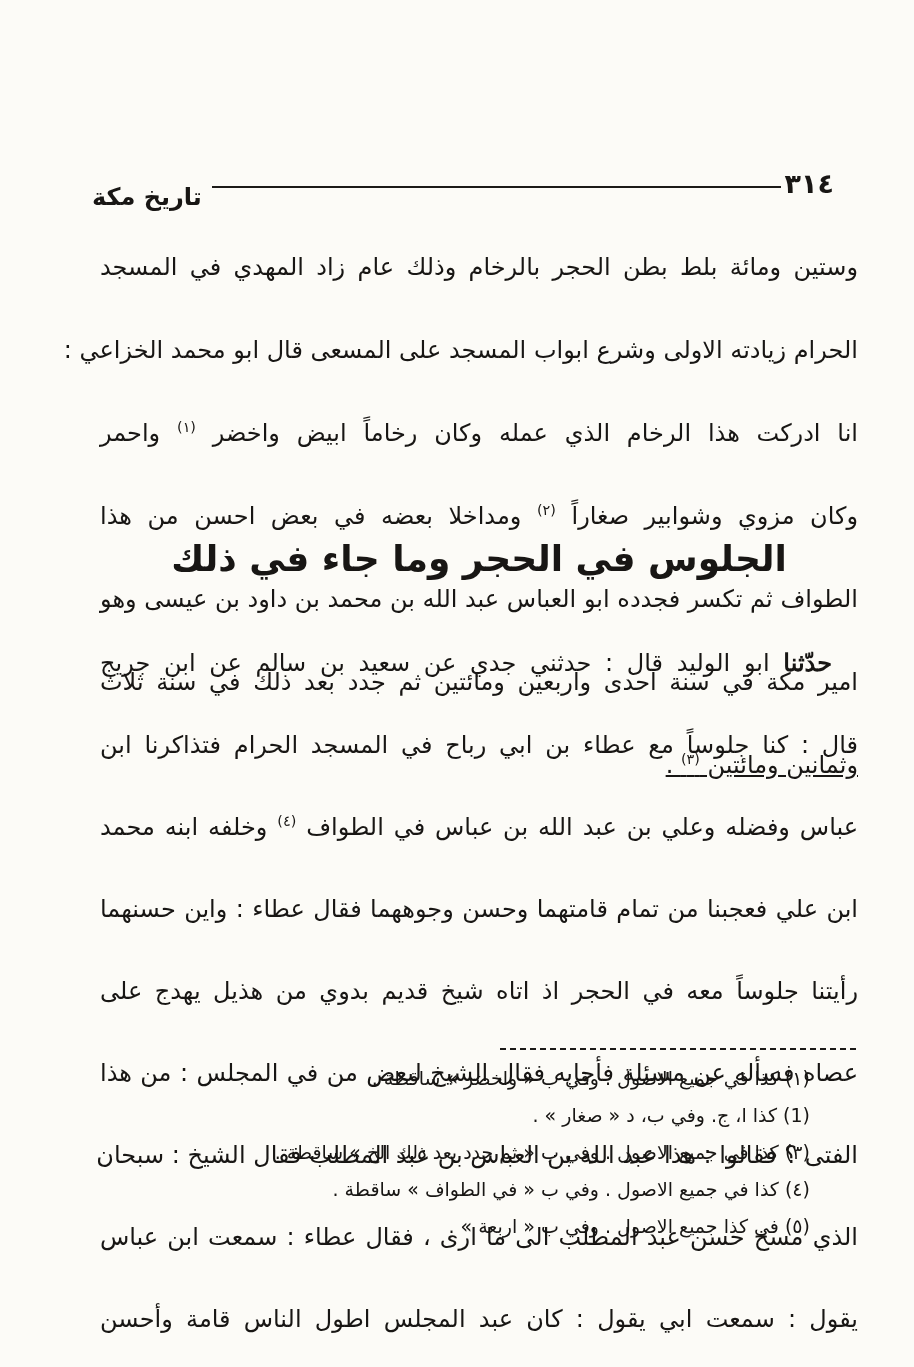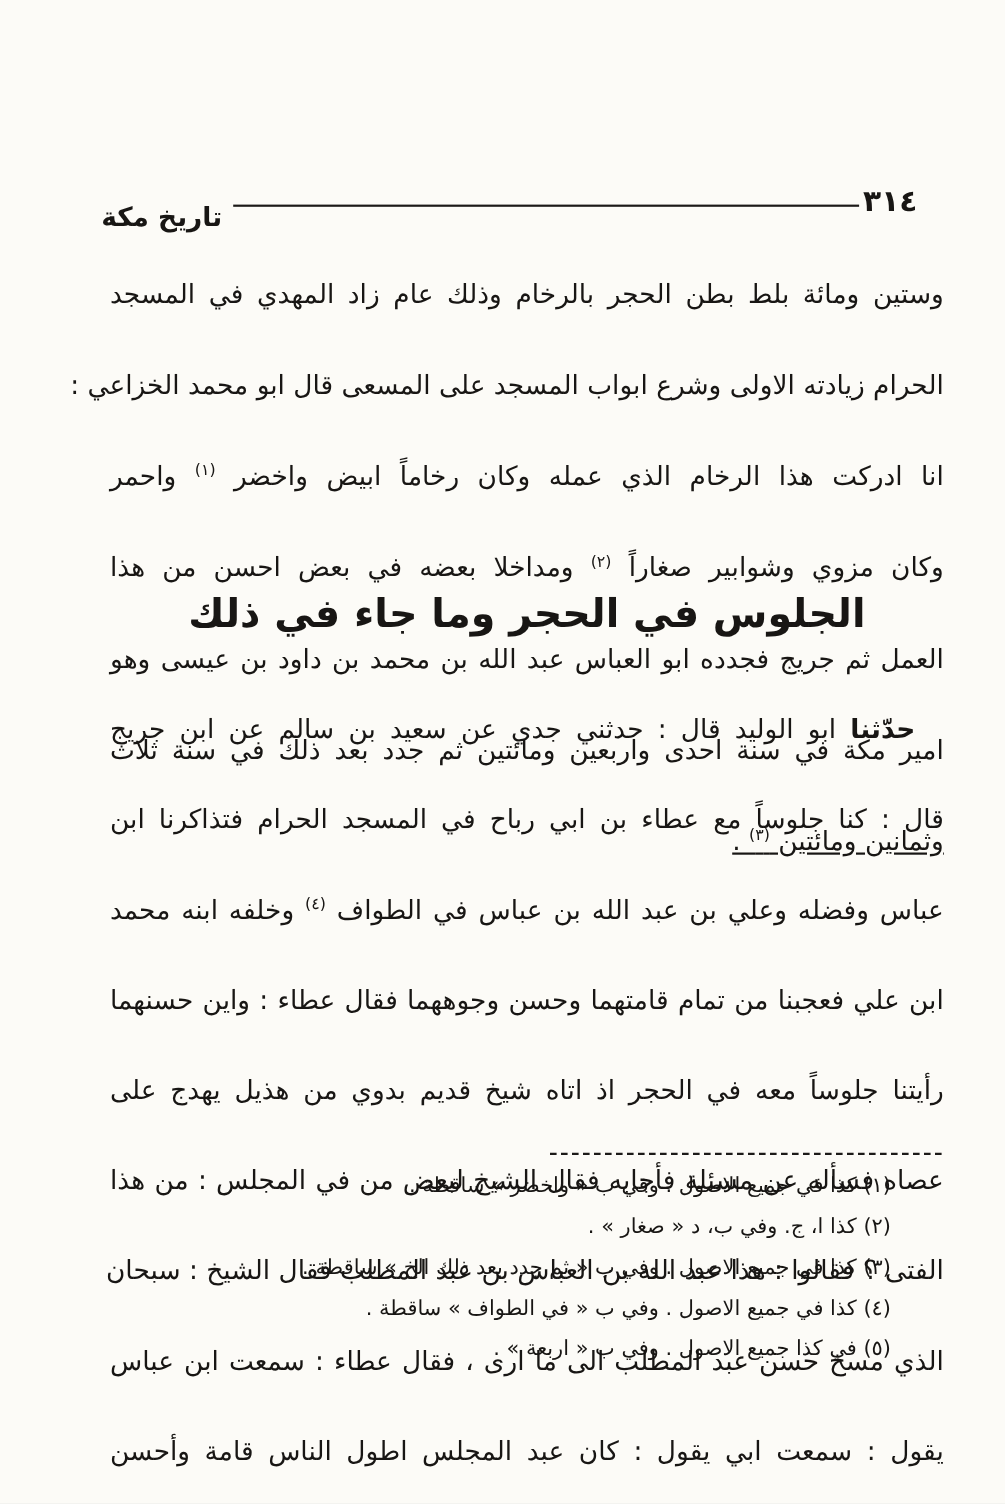--- a/index.html
+++ b/index.html
@@ -68,21 +68,21 @@
     letter-spacing: 0.2px;
     margin-top: 40px;
   }
   .para2 .line { line-height: 42px; height: 42px; }
   .line.short {
     text-align-last: right;
     white-space: normal;
     text-decoration: underline;
   }
   .line.indent { padding-right: 26px; }
-  .lead { font-weight: bold; }
+  .lead { font-weight: bold; font-family: Liberation Serif, serif; }
   .line sup {
     font-size: 60%;
     vertical-align: super;
     line-height: 0;
   }
 
   
   .section-heading {
     position: absolute;
     top: 536px;
@@ -126,21 +126,21 @@
     <span class="page-number">٣١٤</span>
     <span class="header-rule"></span>
     <span class="book-title">تاريخ مكة</span>
   </div>
 
   <div class="bodyblock para1">
     <div class="line">وستين ومائة بلط بطن الحجر بالرخام وذلك عام زاد المهدي في المسجد</div>
     <div class="line">الحرام زيادته الاولى وشرع ابواب المسجد على المسعى قال ابو محمد الخزاعي :</div>
     <div class="line">انا ادركت هذا الرخام الذي عمله وكان رخاماً ابيض واخضر <sup>(١)</sup> واحمر</div>
     <div class="line">وكان مزوي وشوابير صغاراً <sup>(٢)</sup> ومداخلا بعضه في بعض احسن من هذا</div>
-    <div class="line">العمل ثم جريج فجدده ابو العباس عبد الله بن محمد بن داود بن عيسى وهو</div>
+    <div class="line">الطواف ثم تكسر فجدده ابو العباس عبد الله بن محمد بن داود بن عيسى وهو</div>
     <div class="line">امير مكة في سنة احدى واربعين ومائتين ثم جدد بعد ذلك في سنة ثلاث</div>
     <div class="line short">وثمانين ومائتين <sup>(٣)</sup> .</div>
   </div>
 
   <div class="section-heading">الجلوس في الحجر وما جاء في ذلك</div>
 
   <div class="bodyblock para2">
     <div class="line indent">
       <span class="lead">حدّثنا</span><span> ابو الوليد قال : حدثني جدي عن سعيد بن سالم عن ابن جريج</span>
     </div>
@@ -151,19 +151,19 @@
     <div class="line">عصاه فسأله عن مسئلة فأجابه فقال الشيخ لبعض من في المجلس : من هذا</div>
     <div class="line">الفتى ؟ فقالوا : هذا عبد الله بن العباس بن عبد المطلب فقال الشيخ : سبحان</div>
     <div class="line">الذي مسخ حسن عبد المطلب الى ما ارى ، فقال عطاء : سمعت ابن عباس</div>
     <div class="line">يقول : سمعت ابي يقول : كان عبد المجلس اطول الناس قامة وأحسن</div>
   </div>
 
   <div class="footnote-divider"></div>
 
   <div class="footnotes">
     <div class="footnote-line">(١) كذا في جميع الاصول . وفي ب « واخضر » ساقطة .</div>
-    <div class="footnote-line">(٢) كذا ا، ج. وفي ب، د « صغار » .</div>
+    <div class="footnote-line">(1) كذا ا، ج. وفي ب، د « صغار » .</div>
     <div class="footnote-line">(٣) كذا في جميع الاصول . وفي ب « ثم جدد بعد ذلك الخ » ساقطة .</div>
     <div class="footnote-line">(٤) كذا في جميع الاصول . وفي ب « في الطواف » ساقطة .</div>
     <div class="footnote-line">(٥) في كذا جميع الاصول . وفي ب « اربعة » .</div>
   </div>
 
 </div>
 
 </body></html>

